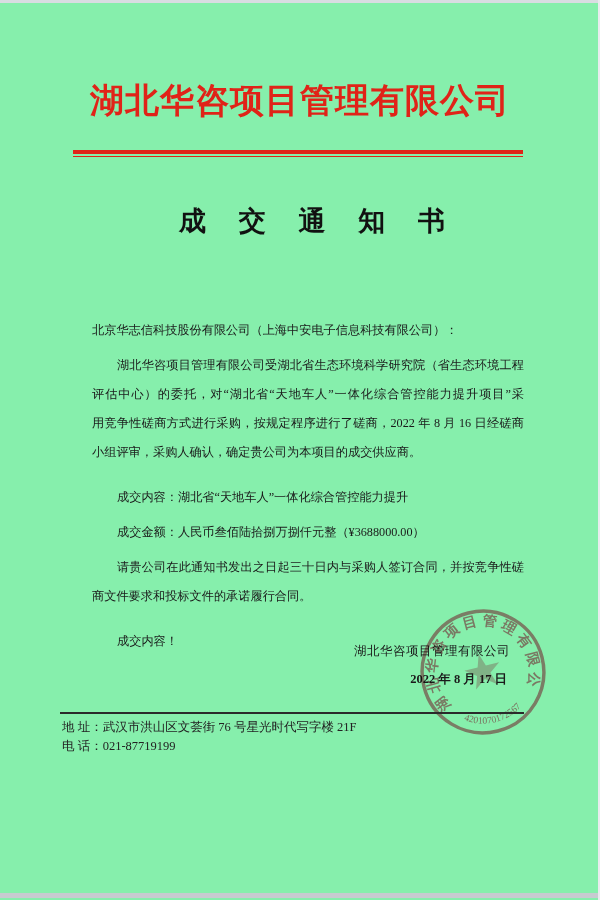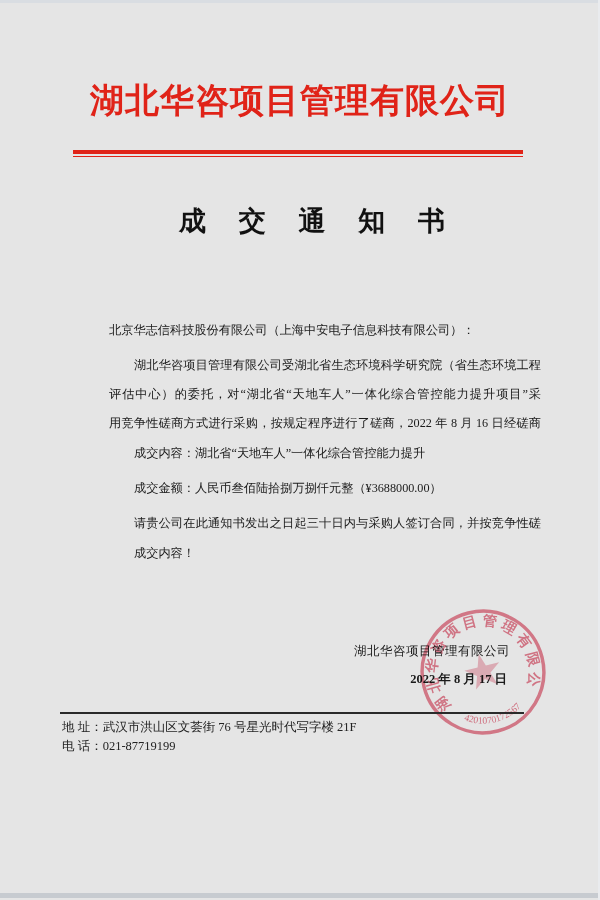--- a/index.html
+++ b/index.html
@@ -1,19 +1,19 @@
 <!DOCTYPE html>
 <html><head>
 <meta charset="utf-8">
 <style>
   * { margin: 0; padding: 0; box-sizing: border-box; }
   html, body { width: 600px; height: 900px; background: #ffffff; overflow: hidden; }
   body { font-family: "Liberation Serif", "DejaVu Serif", serif; color: #1c1c1c; position: relative; }
 
-  .page { position: absolute; inset: 0; background: #e5e5e5; }
+  .page { position: absolute; inset: 0; background: #86efac; }
 
   
   .edge-top    { position: absolute; top: 0; left: 0; width: 600px; height: 3px; background: #d9dde2; }
   .edge-bottom { position: absolute; top: 893px; left: 0; width: 600px; height: 5px; background: #c7cbd0; }
   .edge-right  { position: absolute; top: 0; right: 0; width: 2px; height: 900px; background: #e9ebee; }
 
   
   .letterhead-name {
     position: absolute; top: 78px; left: 0; width: 600px;
     text-align: center; font-size: 34px; font-weight: 900;
@@ -28,26 +28,26 @@
     position: absolute; top: 203px; left: 12px; width: 600px;
     text-align: center; font-size: 27px; font-weight: bold; color: #111;
     letter-spacing: 13px; text-indent: 13px; white-space: nowrap;
   }
 
   
   .meta { position: absolute; top: 266px; right: 88px; text-align: right; font-size: 13px; color: #222; }
   .meta-line { margin-bottom: 17px; white-space: nowrap; }
 
   
-  .body-block { position: absolute; top: 316px; left: 109px; width: 432px; font-size: 12.2px; color: #1a1a1a; }
+  .body-block { position: absolute; top: 316px; left: 92px; width: 432px; font-size: 12.2px; color: #1a1a1a; }
   .line { line-height: 29px; min-height: 29px; white-space: nowrap; }
   .line.fill { white-space: normal; text-align: justify; text-align-last: justify; }
   .line.indent { text-indent: 25px; }
   .line.gap6 { margin-top: 6px; }
-  .line.gap5 { margin-top: 1px; }
+  .line.gap5 { margin-top: 16px; }
   .line.gap1 { margin-top: 6px; }
 
   
   .signature { position: absolute; top: 643px; right: 90px; text-align: right; font-size: 12.5px; color: #1a1a1a; }
   .sig-company { white-space: nowrap; letter-spacing: 0.5px; }
   .sig-date { margin-top: 11px; padding-right: 3px; white-space: nowrap; font-weight: bold; }
 
   
   .seal {
     position: absolute; top: 596px; left: 407px; width: 152px; height: 152px;
@@ -73,23 +73,25 @@
   </div>
 
   <h1 class="doc-title">成 交 通 知 书</h1>
 
 
   <div class="body-block">
     <div class="line">北京华志信科技股份有限公司（上海中安电子信息科技有限公司）：</div>
     <div class="line indent fill gap6">湖北华咨项目管理有限公司受湖北省生态环境科学研究院（省生态环境工程</div>
     <div class="line fill">评估中心）的委托，对“湖北省“天地车人”一体化综合管控能力提升项目”采</div>
     <div class="line fill">用竞争性磋商方式进行采购，按规定程序进行了磋商，2022 年 8 月 16 日经磋商</div>
+    <div class="line">小组评审，采购人确认，确定贵公司为本项目的成交供应商。</div>
     <div class="line indent gap5">成交内容：湖北省“天地车人”一体化综合管控能力提升</div>
     <div class="line indent gap1">成交金额：人民币叁佰陆拾捌万捌仟元整（¥3688000.00）</div>
     <div class="line indent fill gap6">请贵公司在此通知书发出之日起三十日内与采购人签订合同，并按竞争性磋</div>
+    <div class="line">商文件要求和投标文件的承诺履行合同。</div>
     <div class="line indent gap5">成交内容！</div>
   </div>
 
   <div class="signature">
     <div class="sig-company">湖北华咨项目管理有限公司</div>
     <div class="sig-date">2022 年 8 月 17 日</div>
   </div>
 
   <div class="seal">
     <svg viewBox="0 0 150 150" xmlns="http://www.w3.org/2000/svg">

